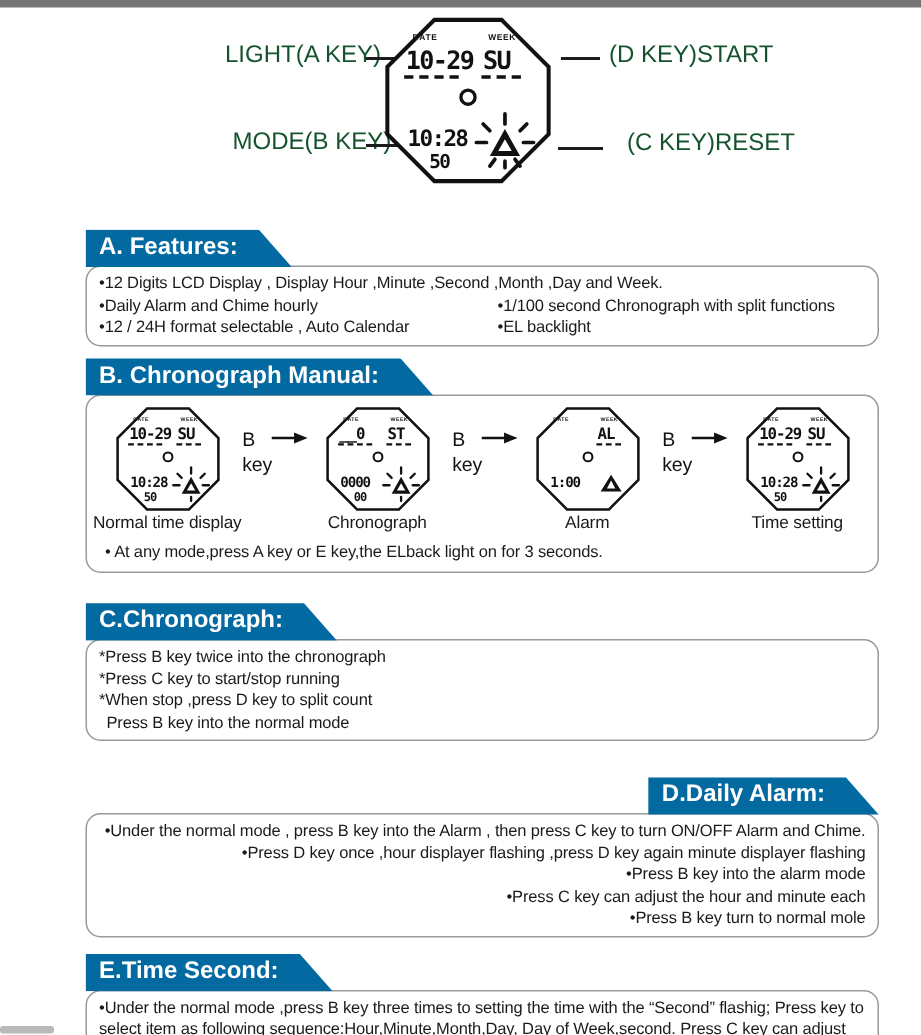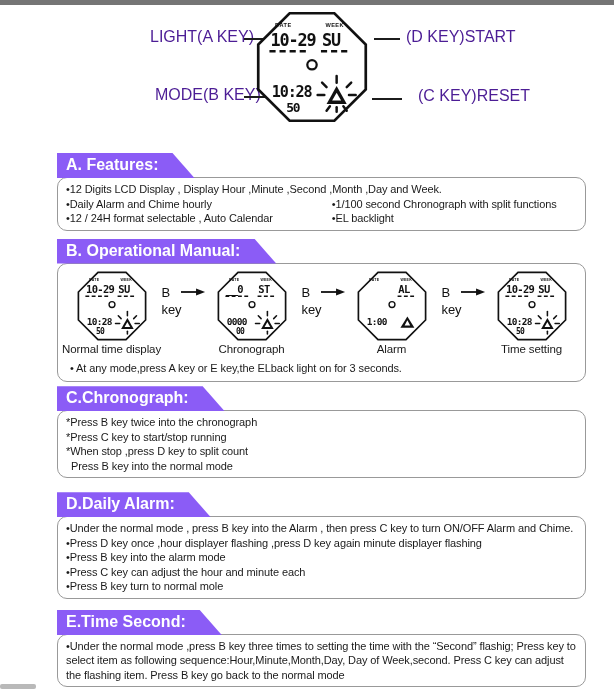--- a/index.html
+++ b/index.html
@@ -4,46 +4,46 @@
 <style>
   html,body{margin:0;padding:0;}
   body{
     width:614px;height:690px;overflow:hidden;background:#fff;
     font-family:"Liberation Sans",sans-serif;color:#1a1a1a;position:relative;
   }
   .topbar{height:5px;background:#757575;}
 
   
   .diagram{position:relative;height:122px;}
-  .diag-label{position:absolute;font-size:16px;color:#4c1d95;white-space:nowrap;}
+  .diag-label{position:absolute;font-size:16px;color:#14532d;white-space:nowrap;}
   .conn{position:absolute;border-top:2px solid #1c1c1c;height:0;}
   .watch-main{position:absolute;left:256px;top:6px;}
 
   
   .case{fill:#fff;stroke:#111;stroke-width:2.4;stroke-linejoin:miter;}
   svg text{fill:#111;}
   .tinylbl{font-size:5px;font-weight:700;letter-spacing:.4px;font-family:"Liberation Sans",sans-serif;}
   .lcd{font-family:"DejaVu Sans Mono",monospace;font-weight:700;letter-spacing:-1px;}
   .lcd-big{font-size:15px;}
   .lcd-time{font-size:13.5px;}
   .lcd-sec{font-size:11.5px;}
   .dash{stroke:#111;stroke-width:2.2;stroke-dasharray:5.5 3.5;}
   .dot{fill:none;stroke:#111;stroke-width:2;}
   .ray{stroke:#111;stroke-width:2.2;stroke-linecap:round;}
 
   
   .sec{margin-left:57px;width:529px;}
   .sec-a{margin-top:26px;}
   .sec-b{margin-top:8px;}
-  .sec-c{margin-top:4px;}
-  .sec-d{margin-top:14px;}
+  .sec-c{margin-top:20px;}
+  .sec-d{margin-top:24px;text-align:right;}
   .sec-e{margin-top:11px;}
   .banner{
     position:relative;display:inline-block;z-index:2;
-    background:#8b5cf6;color:#fff;font-weight:700;font-size:16px;
+    background:#0369a1;color:#fff;font-weight:700;font-size:16px;
     padding:3px 36px 4px 9px;
     clip-path:polygon(0 0,calc(100% - 22px) 0,100% 100%,0 100%);
   }
   .box{
     position:relative;margin-top:-1px;background:#fff;
     border:1.6px solid #999;border-radius:10px;
     padding:4px 8px;font-size:11px;letter-spacing:-.1px;line-height:1.32;
   }
   .cols{display:flex;}
   .c1{width:52%;}
@@ -116,21 +116,21 @@
       </div>
       <div class="c2">
         <div class="bullet-line">•1/100 second Chronograph with split functions</div>
         <div class="bullet-line">•EL backlight</div>
       </div>
     </div>
   </div>
 </section>
 
 <section class="sec sec-b">
-  <div class="banner">B. Operational Manual:</div>
+  <div class="banner">B. Chronograph Manual:</div>
   <div class="box">
     <div class="watch-row">
 
       <div class="watch-block">
         <svg width="70" height="70" viewBox="0 0 100 100">
           <polygon class="case" points="30,2 70,2 98,30 98,70 70,98 30,98 2,70 2,30"></polygon>
           <text class="tinylbl" x="17" y="14">DATE</text>
           <text class="lcd lcd-big" x="13" y="31">10-29</text>
           <line class="dash" x1="12" y1="36" x2="48" y2="36"></line>
           <text class="tinylbl" x="62" y="14">WEEK</text>

